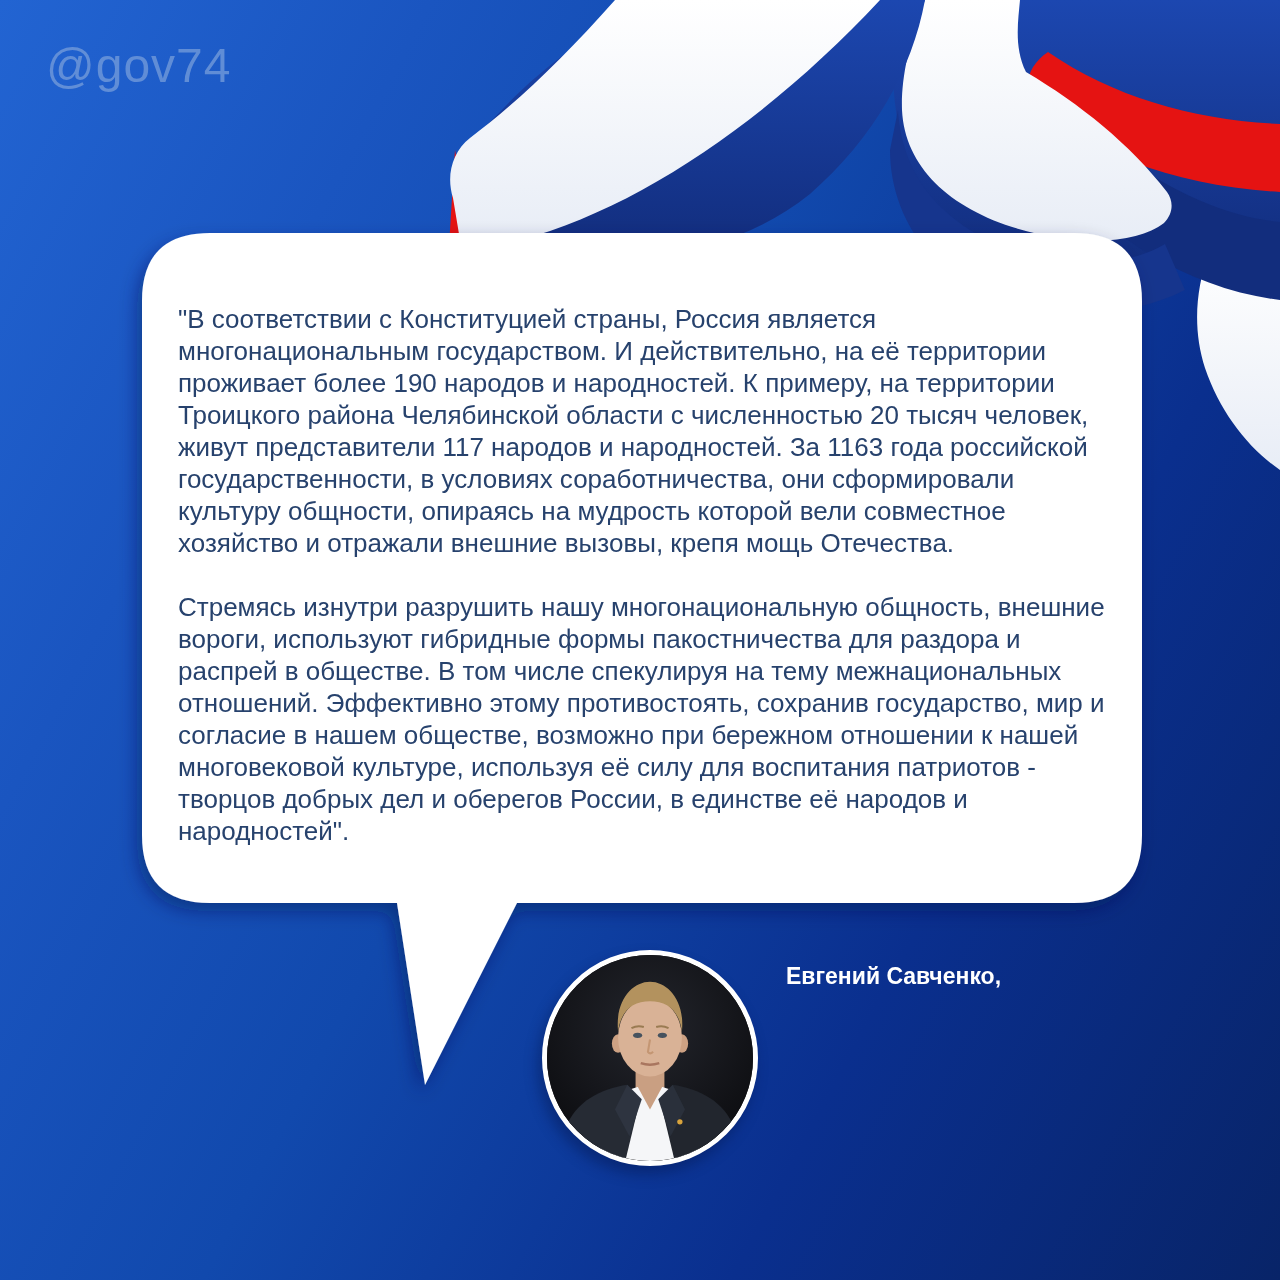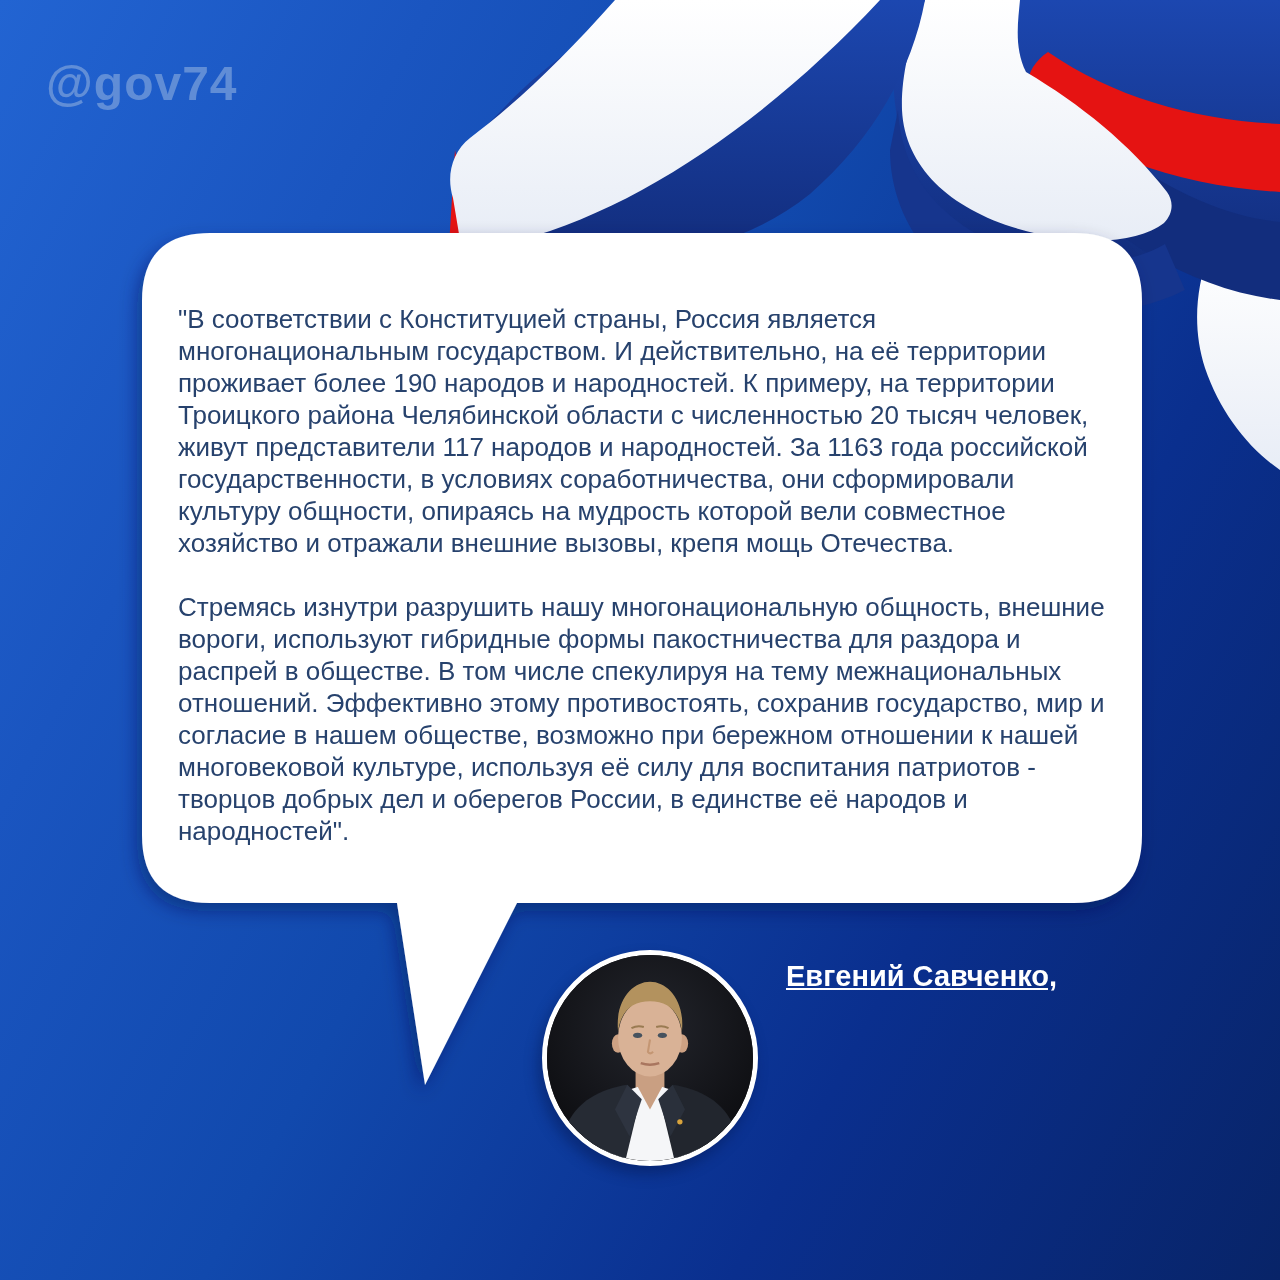--- a/index.html
+++ b/index.html
@@ -4,42 +4,42 @@
 <style>
   html,body{margin:0;padding:0;background:#0a2a70;}
   .canvas{
     position:relative;
     width:1280px;height:1280px;
     overflow:hidden;
     font-family:"Liberation Sans", sans-serif;
     background:linear-gradient(118deg,#2264d2 0%,#1a55c0 22%,#1149ad 45%,#0a2f8e 72%,#082468 100%);
   }
   .watermark{
-    position:absolute;left:46px;top:56px;
-    font-size:48px;font-weight:700;letter-spacing:1px;
+    position:absolute;left:46px;top:38px;
+    font-size:48px;font-weight:400;letter-spacing:1px;
     color:rgba(115,155,218,0.78);
   }
   .ribbon-svg,.bubble-svg{position:absolute;left:0;top:0;}
   .quote{
     position:absolute;left:142px;top:233px;width:1000px;height:672px;
     box-sizing:border-box;padding:70px 30px 0 36px;
     color:#27426d;font-size:26px;line-height:32px;font-weight:400;
   }
   .quote p{margin:0 0 32px 0;}
   .photo-wrap{
     position:absolute;left:542px;top:950px;width:216px;height:216px;
     border-radius:50%;background:#0b0c10;
     border:5px solid #ffffff;box-sizing:border-box;
     overflow:hidden;
     box-shadow:-4px 8px 14px rgba(5,22,78,0.45);
   }
   .photo-wrap svg{display:block;width:100%;height:100%;}
   .attribution{
     position:absolute;left:786px;top:962px;width:470px;
-    color:#ffffff;font-size:29px;line-height:29px;font-weight:700;text-decoration:underline;
+    color:#ffffff;font-size:23px;line-height:29px;font-weight:700;
   }
   .attribution span{display:inline;}
 </style>
 </head>
 <body>
 
 <div class="canvas">
 
   <div class="watermark">@gov74</div>
 

